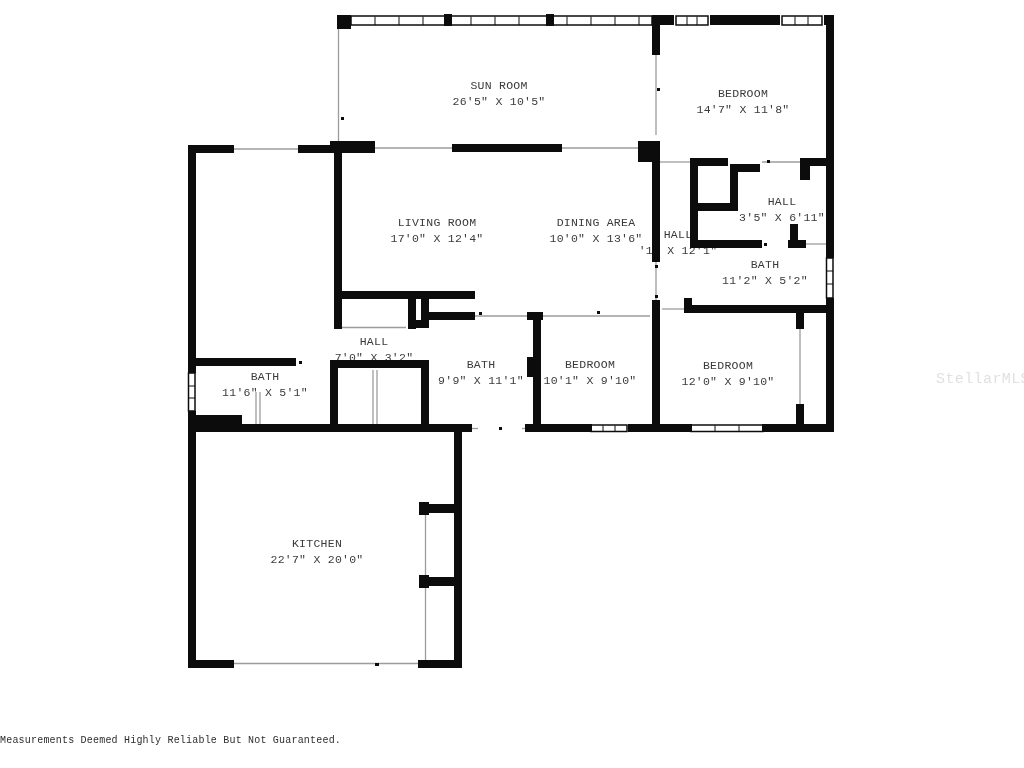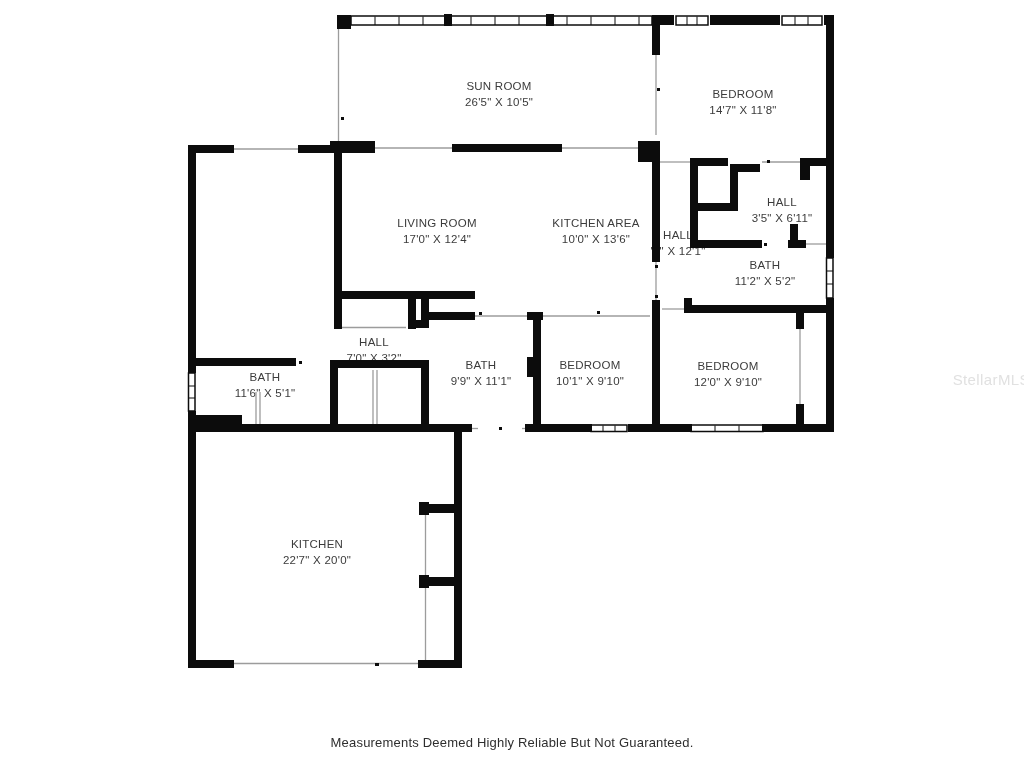--- a/index.html
+++ b/index.html
@@ -1,30 +1,30 @@
 <!DOCTYPE html>
 <html><head>
 <meta charset="utf-8">
 <style>
   html,body{margin:0;padding:0;background:#ffffff;}
   .canvas{
     position:relative;width:1024px;height:768px;background:#ffffff;overflow:hidden;
-    font-family:Liberation Sans, sans-serif;
+    font-family:Liberation Mono, monospace;
   }
   .walls-svg{position:absolute;left:0;top:0;z-index:2;pointer-events:none;}
   .room-label{
     position:absolute;z-index:1;transform:translate(-50%,-50%);
     display:flex;flex-direction:column;align-items:center;text-align:center;
     color:#3b3b3b;font-size:11.5px;line-height:16px;letter-spacing:.25px;white-space:nowrap;
   }
   .room-label .rn{font-weight:400;}
   .room-label .rd{font-weight:400;}
   .footer-note{
-    position:absolute;left:0;top:735px;width:1024px;text-align:center;z-index:1;
-    color:#2e2e2e;font-size:13px;letter-spacing:.2px;
+    position:absolute;left:0;top:735px;width:1024px;z-index:1;
+    color:#2e2e2e;font-size:10px;letter-spacing:.2px;
   }
   .watermark{
     position:absolute;right:-6px;top:371px;z-index:3;
     color:#e1e1e1;font-size:15px;letter-spacing:.4px;
   }
 </style>
 </head>
 <body>
 
 <div class="canvas">
@@ -35,21 +35,21 @@
   </div>
   <div class="room-label" style="left:743px;top:102px">
     <span class="rn">BEDROOM</span>
     <span class="rd">14'7" X 11'8"</span>
   </div>
   <div class="room-label" style="left:437px;top:231px">
     <span class="rn">LIVING ROOM</span>
     <span class="rd">17'0" X 12'4"</span>
   </div>
   <div class="room-label" style="left:596px;top:231px">
-    <span class="rn">KITCHEN AREA</span>
+    <span class="rn">DINING AREA</span>
     <span class="rd">10'0" X 13'6"</span>
   </div>
   <div class="room-label" style="left:678px;top:243px">
     <span class="rn">HALL</span>
     <span class="rd">'1" X 12'1"</span>
   </div>
   <div class="room-label" style="left:782px;top:210px">
     <span class="rn">HALL</span>
     <span class="rd">3'5" X 6'11"</span>
   </div>

